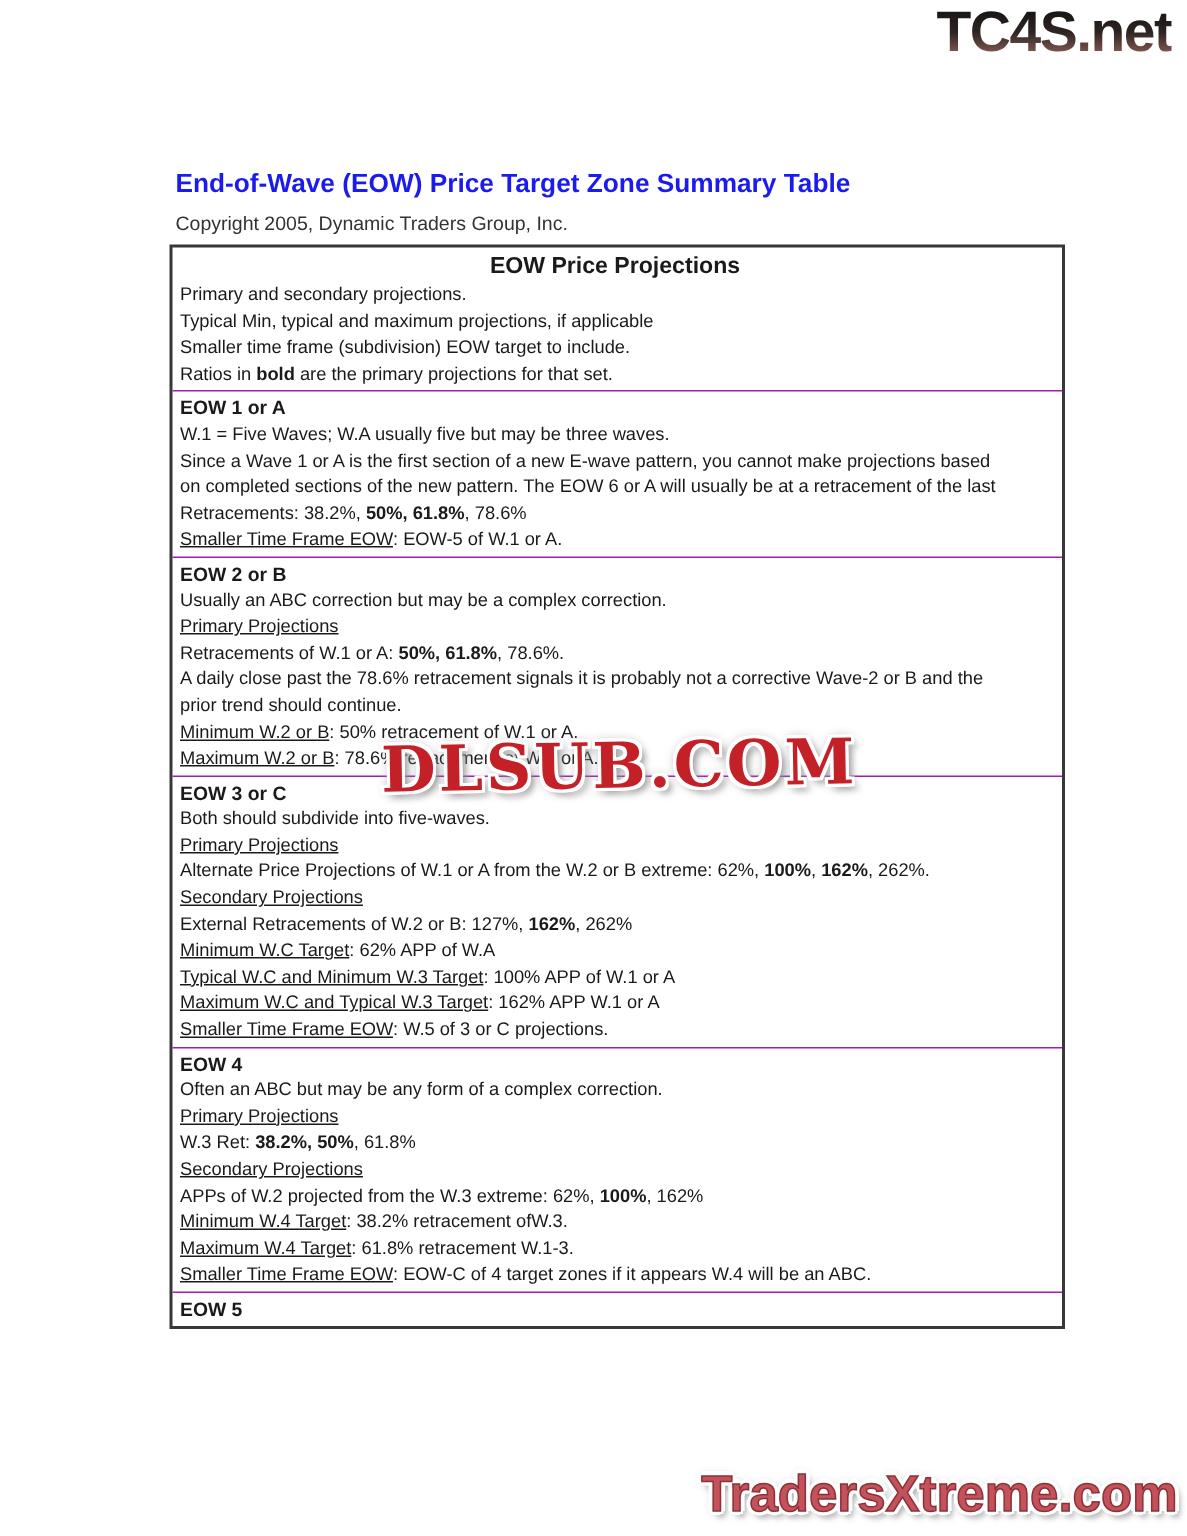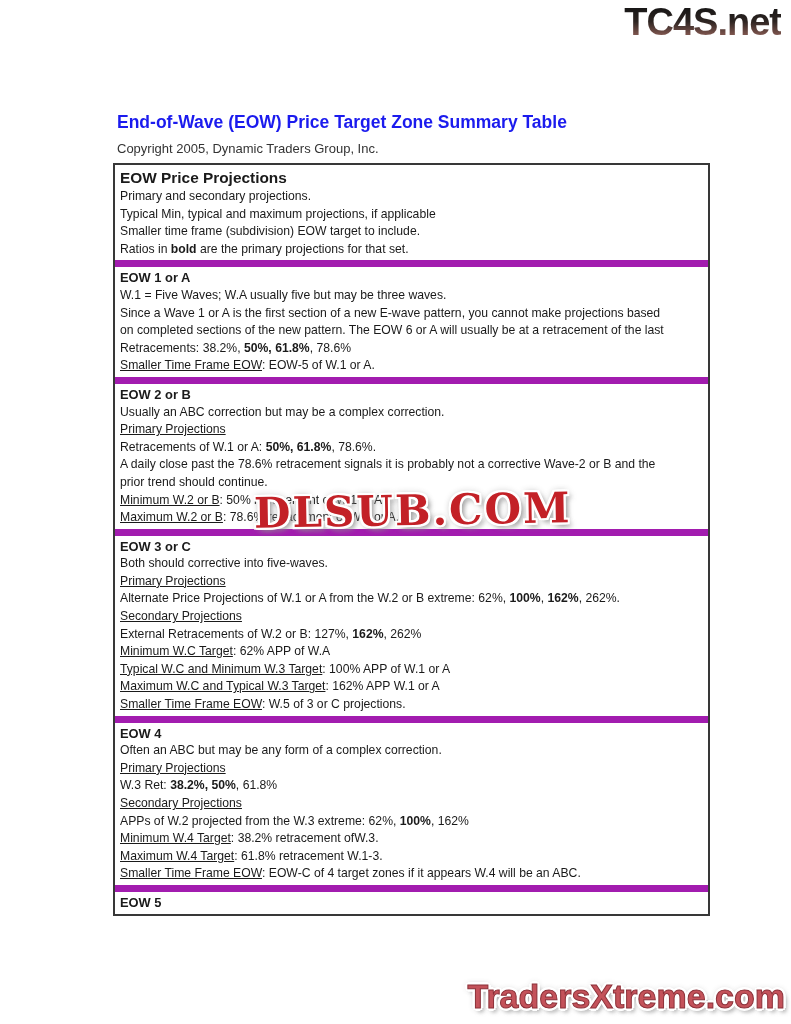--- a/index.html
+++ b/index.html
@@ -29,27 +29,27 @@
   }
   .copyright {
     position:absolute; left:117px; top:141px;
     font-size:13px; color:#333333;
   }
 
   .eow-table {
     position:absolute; left:113px; top:163px; width:597px;
     border:2px solid #383838; background:#ffffff;
   }
-  .section { padding:2px 8px 2px 5px; border-top:7px solid #a21caf; }
+  .section { padding:2px 8px 2px 5px; border-top:1px solid #a21caf; }
   .section:first-child { border-top:none; }
   .line {
     font-size:12.2px; line-height:17.6px; white-space:nowrap; color:#1a1a1a;
   }
   .heading { font-weight:bold; font-size:12.9px; }
-  .heading.large { font-size:15.4px; line-height:20px; padding-top:1px; }
+  .heading.large { font-size:15.4px; line-height:20px; padding-top:1px;text-align:center; }
   .u { text-decoration:underline; }
   .b { font-weight:bold; }
 
   
   .dlsub {
     position:absolute; left:254px; top:486px; z-index:5;
     font-family:"DejaVu Serif", serif; font-weight:bold;
     font-size:42px; letter-spacing:2px; color:#c32127;
     transform:rotate(-1deg);
     text-shadow:
@@ -98,21 +98,21 @@
         <p class="line"><span>Usually an ABC correction but may be a complex correction.</span></p>
         <p class="line"><span class="u">Primary Projections</span></p>
         <p class="line"><span>Retracements of W.1 or A: </span><span class="b">50%, 61.8%</span><span>, 78.6%.</span></p>
         <p class="line"><span>A daily close past the 78.6% retracement signals it is probably not a corrective Wave-2 or B and the</span></p>
         <p class="line"><span>prior trend should continue.</span></p>
         <p class="line"><span class="u">Minimum W.2 or B</span><span>: 50% retracement of W.1 or A.</span></p>
         <p class="line"><span class="u">Maximum W.2 or B</span><span>: 78.6% retracement of W.1 or A.</span></p>
       </div>
       <div class="section">
         <p class="line heading">EOW 3 or C</p>
-        <p class="line"><span>Both should corrective into five-waves.</span></p>
+        <p class="line"><span>Both should subdivide into five-waves.</span></p>
         <p class="line"><span class="u">Primary Projections</span></p>
         <p class="line"><span>Alternate Price Projections of W.1 or A from the W.2 or B extreme: 62%, </span><span class="b">100%</span><span>, </span><span class="b">162%</span><span>, 262%.</span></p>
         <p class="line"><span class="u">Secondary Projections</span></p>
         <p class="line"><span>External Retracements of W.2 or B: 127%, </span><span class="b">162%</span><span>, 262%</span></p>
         <p class="line"><span class="u">Minimum W.C Target</span><span>: 62% APP of W.A</span></p>
         <p class="line"><span class="u">Typical W.C and Minimum W.3 Target</span><span>: 100% APP of W.1 or A</span></p>
         <p class="line"><span class="u">Maximum W.C and Typical W.3 Target</span><span>: 162% APP W.1 or A</span></p>
         <p class="line"><span class="u">Smaller Time Frame EOW</span><span>: W.5 of 3 or C projections.</span></p>
       </div>
       <div class="section">

